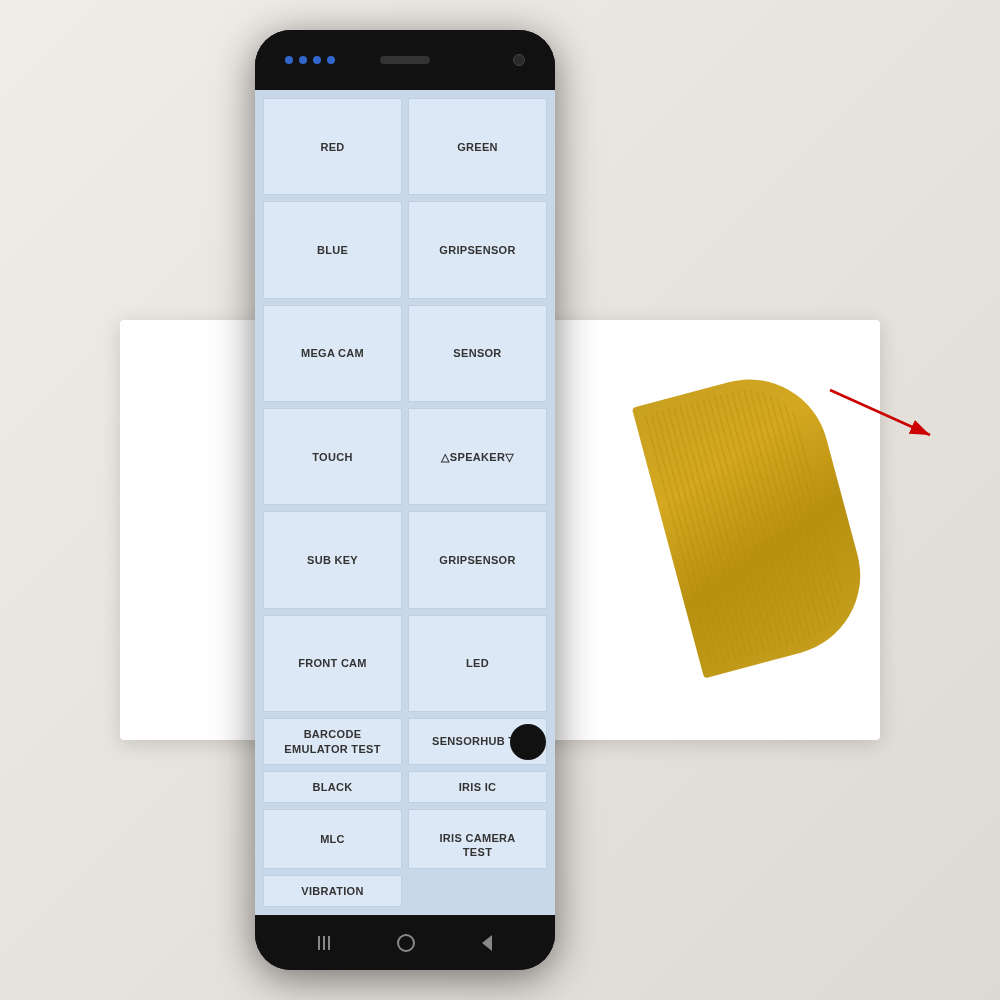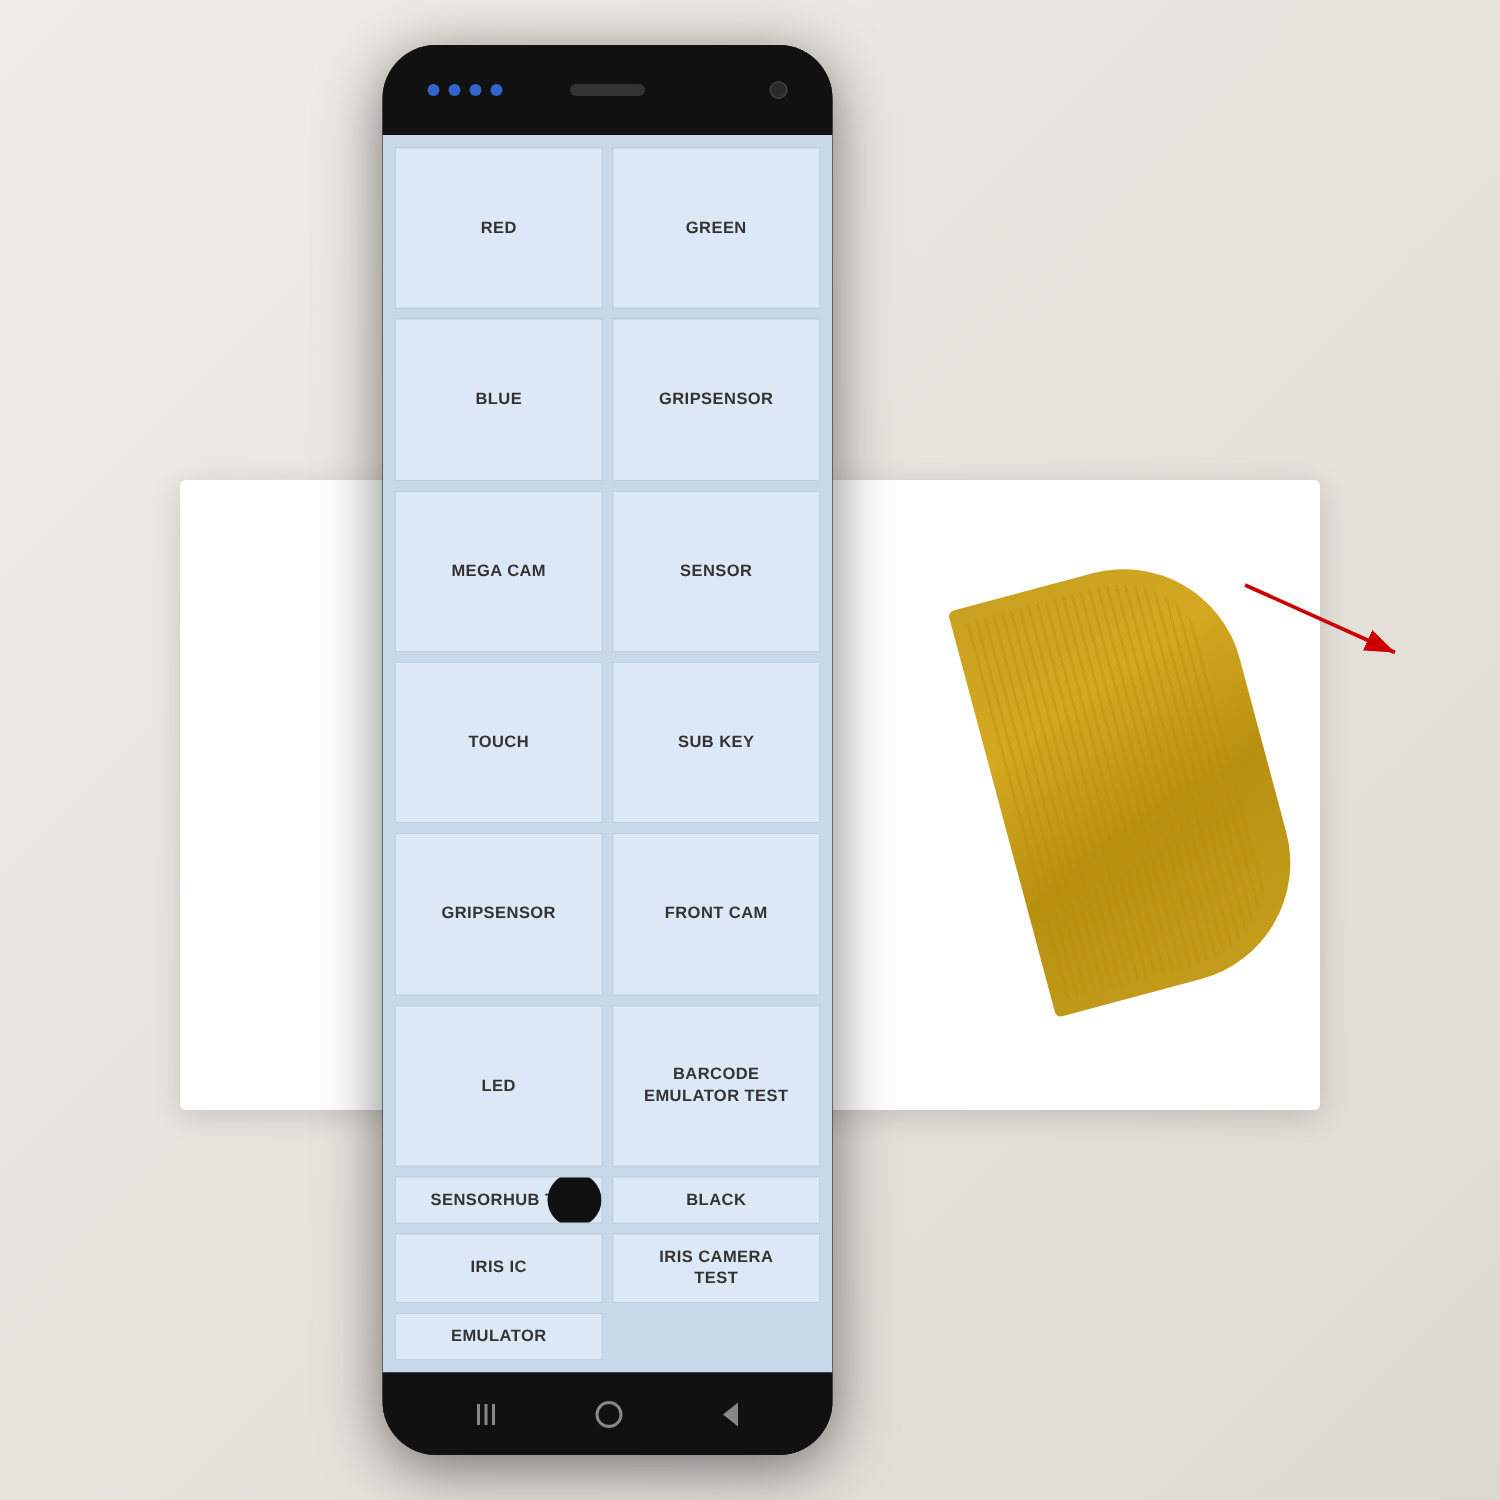--- a/index.html
+++ b/index.html
@@ -274,20 +274,23 @@
         <div class="grid-cell">
           <span>MEGA CAM</span>
         </div>
 
         <div class="grid-cell">
           <span>SENSOR</span>
         </div>
         <div class="grid-cell">
           <span>TOUCH</span>
         </div>
+        <div class="grid-cell">
+          <span>△SPEAKER▽</span>
+        </div>
 
         <div class="grid-cell">
           <span>SUB KEY</span>
         </div>
         <div class="grid-cell">
           <span>GRIPSENSOR</span>
         </div>
         <div class="grid-cell">
           <span>FRONT CAM</span>
         </div>
@@ -305,25 +308,28 @@
         </div>
 
         <div class="grid-cell">
           <span>BLACK</span>
         </div>
         <div class="grid-cell">
           <span>IRIS IC</span>
         </div>
 
         <div class="grid-cell">
-          <span style="white-space: pre-line;">IRIS CAMERA
+          <span>MLC</span>
+        </div>
+        <div class="grid-cell">
+          <span style="white-space: pre-line; margin-top: 13px;">IRIS CAMERA
 TEST</span>
         </div>
         <div class="grid-cell">
-          <span>EMULATOR</span>
+          <span>VIBRATION</span>
         </div>
       </div>
     </div>
 
     <div class="phone-bottom">
       <div class="nav-icon">
         <div class="nav-lines">
           <div class="nav-line"></div>
           <div class="nav-line"></div>
           <div class="nav-line"></div>

